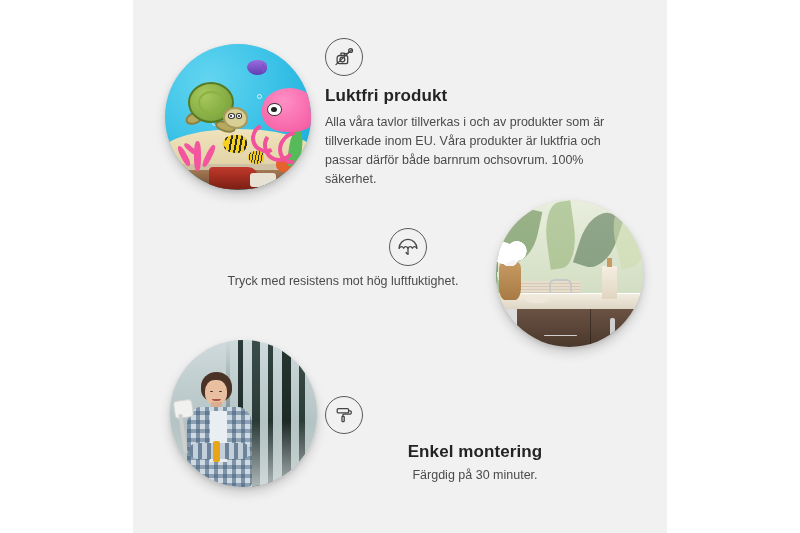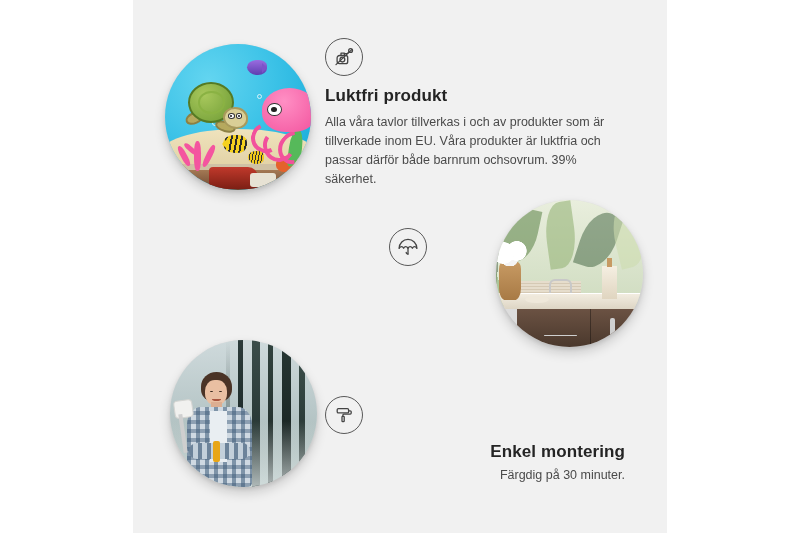--- a/index.html
+++ b/index.html
@@ -350,21 +350,21 @@
   #feature-odourless { left: 192px; top: 38px; width: 300px; text-align: left; }
   #feature-odourless .icon-circle { margin-bottom: 10px; }
   #feature-odourless .feat-title { margin-bottom: 7px; }
 
   
   #feature-waterproof { left: 60px; top: 228px; width: 300px; text-align: center; }
   #feature-waterproof .icon-circle { margin: 0 0 6px auto; margin-right: 66px; }
   #feature-waterproof .feat-title { margin-bottom: 5px; }
 
   
-  #feature-mounting { left: 192px; top: 396px; width: 300px; text-align: right; }
+  #feature-mounting { left: 192px; top: 396px; width: 300px; text-align: center; }
   #feature-mounting .icon-circle { margin-bottom: 8px; }
   #feature-mounting .feat-title { margin-bottom: 4px; }
 </style>
 </head>
 <body>
 
 <div id="page">
 
   <div id="panel">
 
@@ -419,21 +419,21 @@
         <svg width="24" height="24" viewBox="0 0 24 24" fill="none" stroke="#444" stroke-width="1.3" stroke-linecap="round" stroke-linejoin="round">
           <path d="M7.5 10.5h6.2a2 2 0 0 1 2 2v4.2a2 2 0 0 1-2 2H7.5a2.4 2.4 0 0 1-2.4-2.4v-3.4A2.4 2.4 0 0 1 7.5 10.5z"></path>
           <path d="M9 10.5V8.2h3.4v2.3"></path>
           <path d="M12.4 8.6h3.1l1.6-2"></path>
           <circle cx="18.6" cy="5.5" r="1.9"></circle>
           <circle cx="10.4" cy="14.6" r="2.4"></circle>
           <line x1="4" y1="19.6" x2="20" y2="4.4"></line>
         </svg>
       </div>
       <div class="feat-title">Luktfri produkt</div>
-      <div class="feat-body">Alla våra tavlor tillverkas i och av produkter som är tillverkade inom EU. Våra produkter är luktfria och passar därför både barnrum ochsovrum. 39% säkerhet.</div>
+      <div class="feat-body">Alla våra tavlor tillverkas i och av produkter som är tillverkade inom EU. Våra produkter är luktfria och passar därför både barnrum ochsovrum. 100% säkerhet.</div>
     </div>
 
     <div class="circle-img" id="img-bathroom">
       <div class="scene">
         <div class="bath-wall">
           <div class="leaf l1"></div>
           <div class="leaf l2"></div>
           <div class="leaf l3"></div>
           <div class="leaf l4"></div>
         </div>
@@ -453,20 +453,21 @@
 
     <div class="feature" id="feature-waterproof">
       <div class="icon-circle">
         <svg width="24" height="24" viewBox="0 0 24 24" fill="none" stroke="#444" stroke-width="1.3" stroke-linecap="round" stroke-linejoin="round">
           <path d="M3.2 13.2a8.8 8.8 0 0 1 17.6 0"></path>
           <path d="M3.2 13.2c1.5-2.2 3.4-2.2 4.4 0 1.1-2.2 3.1-2.2 4.4 0 1.2-2.2 3.2-2.2 4.4 0 1.1-2.2 3-2.2 4.4 0"></path>
           <line x1="12" y1="13.2" x2="12" y2="19.1"></line>
           <path d="M12 19.1a1.8 1.8 0 0 1-1.8-1.8"></path>
         </svg>
       </div>
+      <div class="feat-body">Tryck med resistens mot hög luftfuktighet.</div>
     </div>
 
     <div class="circle-img" id="img-decorator">
       <div class="scene">
         <div class="forest">
           <div class="trunk t6"></div>
           <div class="trunk t1"></div>
           <div class="trunk t2"></div>
           <div class="trunk t3"></div>
           <div class="trunk t4"></div>

